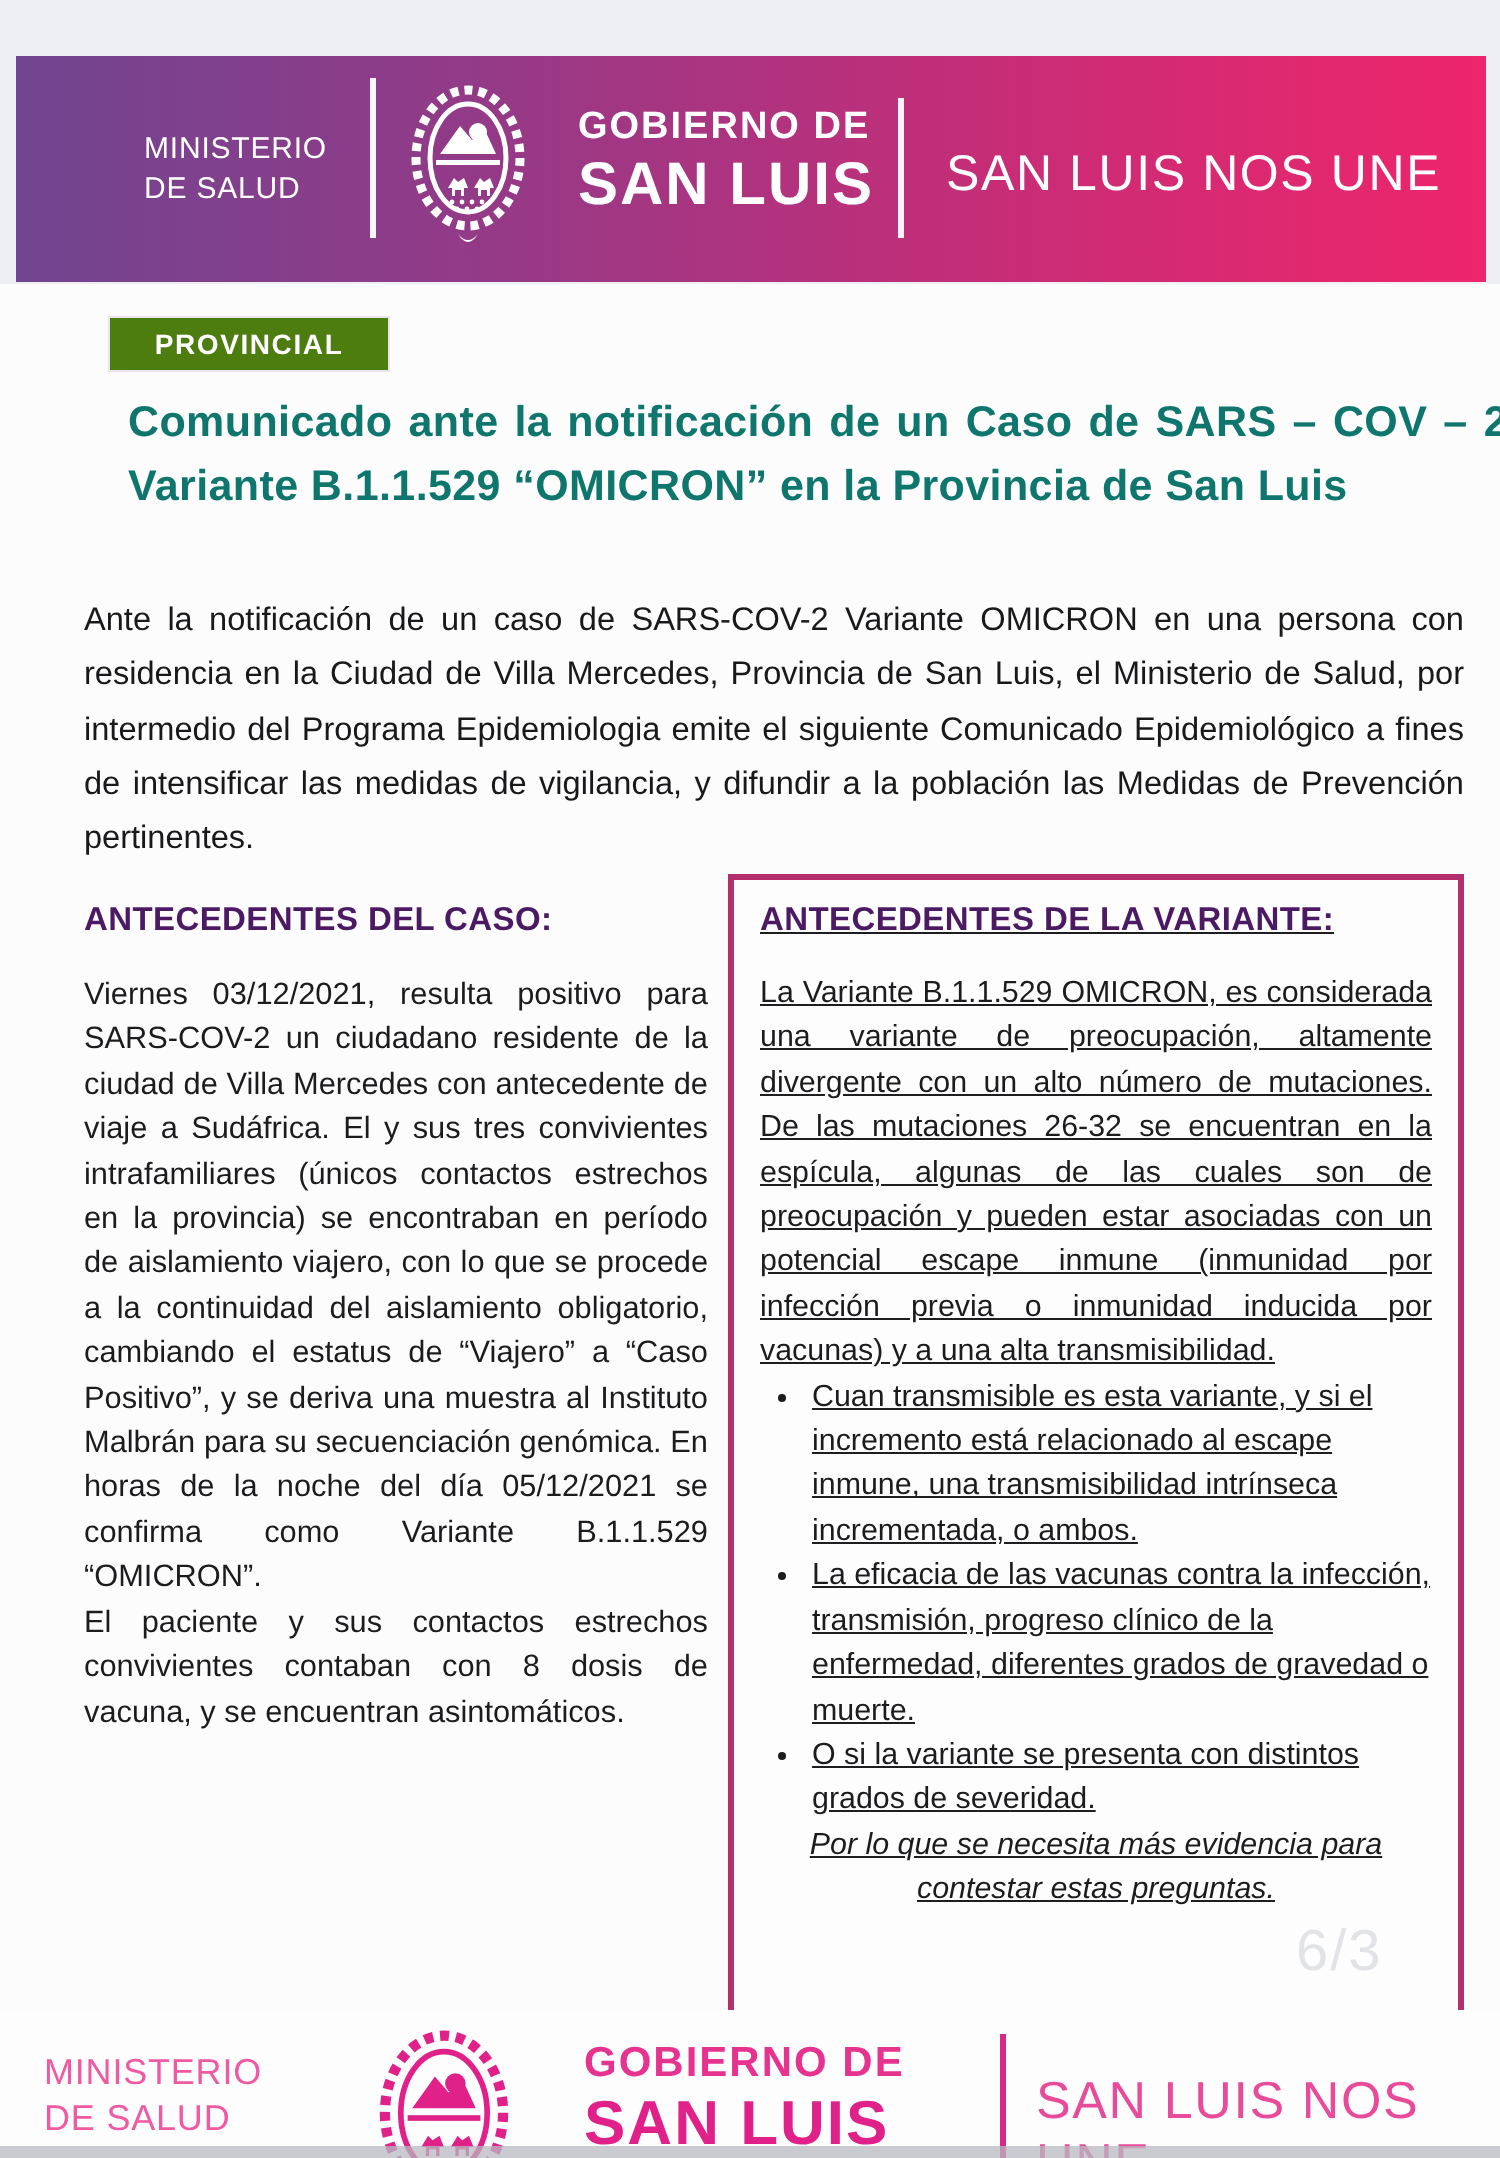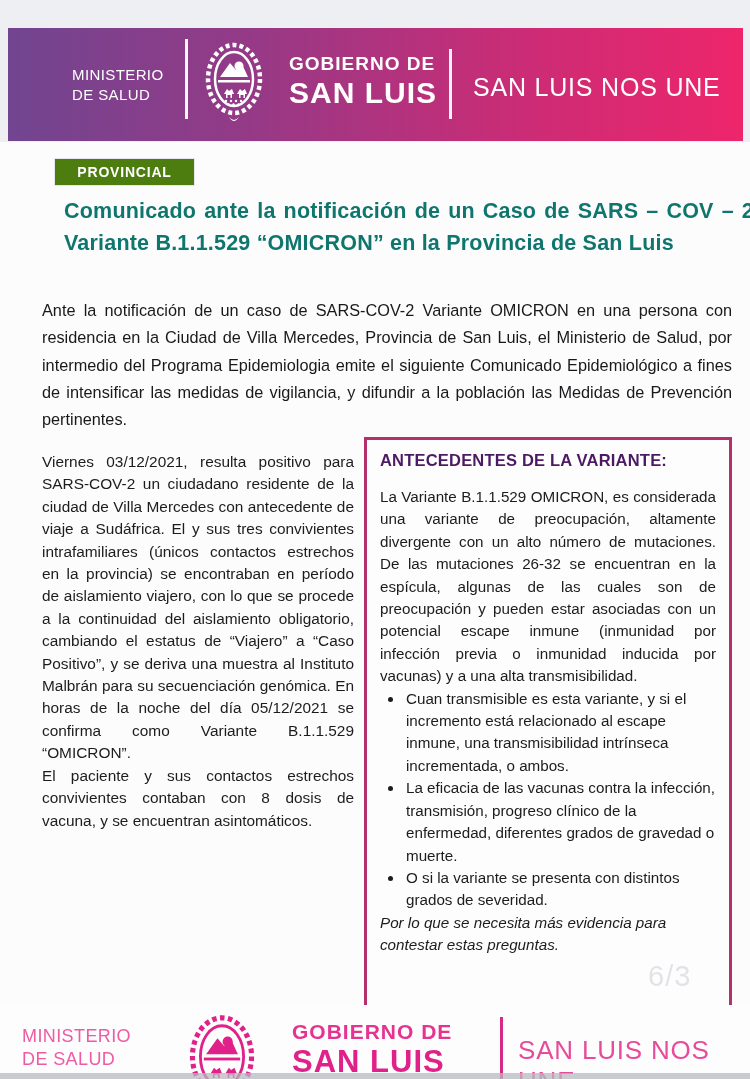--- a/index.html
+++ b/index.html
@@ -48,28 +48,28 @@
   }
 
   
   .columns { position:absolute; left:42px; top:437px; width:690px; height:573px; display:flex; gap:10px; }
   .col-left { width:312px; padding-top:14px; }
   .section-heading { font-size:16.5px; font-weight:700; color:#4b1a63; letter-spacing:.2px; margin-bottom:17px; }
   .col-left p { font-size:15.4px; line-height:22.4px; text-align:justify; color:#1c1c1e; }
 
   .variant-box {
     width:368px; height:573px; border:3px solid #b4306d;
-    padding:11px 13px 10px 13px; background:#fdfdfe; overflow:hidden;
+    padding:11px 13px 10px 13px; background:#fdfdfe; overflow:hidden;text-decoration:underline;
   }
   .variant-box .section-heading { margin-bottom:16px; }
   .variant-box p.vpara { font-size:15.2px; line-height:22.4px; text-align:justify; color:#1c1c1e; }
   .uncertain { font-size:15.2px; line-height:22.4px; margin-left:22px; text-decoration:underline; color:#1c1c1e; }
   .variant-box ul { list-style:disc; padding-left:24px; font-size:15.2px; line-height:22.4px; color:#1c1c1e; }
   .variant-box ul li { padding-left:2px; }
-  .conclusion { font-size:15.2px; line-height:22.4px; font-style:italic; color:#1c1c1e; }
+  .conclusion { font-size:15.2px; line-height:22.4px; font-style:italic; color:#1c1c1e;text-align:center; }
 
   
   .watermark {
     position:absolute; left:648px; top:960px; font-size:29px;
     color:#aab0b8; opacity:.33; letter-spacing:1px; font-weight:400;
   }
 
   
   .footer { position:absolute; left:0; top:1005px; width:750px; height:74px; background:#fdfdfe; overflow:hidden; }
   .footer .ministry { position:absolute; left:22px; top:20px; font-size:18px; line-height:23px; letter-spacing:.4px; color:#ee5ba3; font-weight:400; }
@@ -122,20 +122,21 @@
 
 <div class="badge">PROVINCIAL</div>
 
 <h1 class="doc-title">Comunicado ante la notificación de un Caso de SARS – COV – 2 Variante B.1.1.529 “OMICRON” en la Provincia de San Luis</h1>
 
 <p class="intro">Ante la notificación de un caso de SARS-COV-2 Variante OMICRON en una persona con residencia en la Ciudad de Villa Mercedes, Provincia de San Luis, el Ministerio de Salud, por intermedio del Programa Epidemiologia emite el siguiente Comunicado Epidemiológico a fines de intensificar las medidas de vigilancia, y difundir a la población las Medidas de Prevención pertinentes.</p>
 
 <div class="columns">
 
   <div class="col-left">
+    <h3 class="section-heading">ANTECEDENTES DEL CASO:</h3>
     <p>Viernes 03/12/2021, resulta positivo para SARS-COV-2 un ciudadano residente de la ciudad de Villa Mercedes con antecedente de viaje a Sudáfrica. El y sus tres convivientes intrafamiliares (únicos contactos estrechos en la provincia) se encontraban en período de aislamiento viajero, con lo que se procede a la continuidad del aislamiento obligatorio, cambiando el estatus de “Viajero” a “Caso Positivo”, y se deriva una muestra al Instituto Malbrán para su secuenciación genómica. En horas de la noche del día 05/12/2021 se confirma como Variante B.1.1.529 “OMICRON”.</p>
     <p>El paciente y sus contactos estrechos convivientes contaban con 8 dosis de vacuna, y se encuentran asintomáticos.</p>
   </div>
 
   <div class="variant-box">
     <h3 class="section-heading">ANTECEDENTES DE LA VARIANTE:</h3>
     <p class="vpara">La Variante B.1.1.529 OMICRON, es considerada una variante de preocupación, altamente divergente con un alto número de mutaciones. De las mutaciones 26-32 se encuentran en la espícula, algunas de las cuales son de preocupación y pueden estar asociadas con un potencial escape inmune (inmunidad por infección previa o inmunidad inducida por vacunas) y a una alta transmisibilidad.</p>
     <ul>
       <li>Cuan transmisible es esta variante, y si el incremento está relacionado al escape inmune, una transmisibilidad intrínseca incrementada, o ambos.</li>
       <li>La eficacia de las vacunas contra la infección, transmisión, progreso clínico de la enfermedad, diferentes grados de gravedad o muerte.</li>

